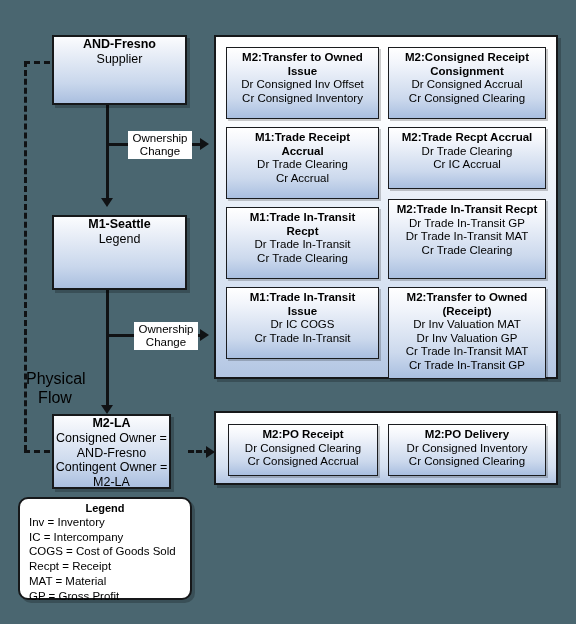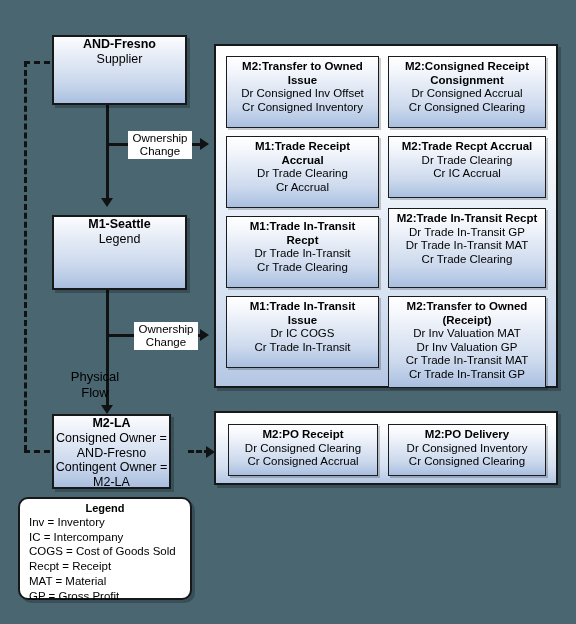--- a/index.html
+++ b/index.html
@@ -129,24 +129,23 @@
     color: #000;
     font-size: 11.5px;
     line-height: 1.14;
     text-align: center;
     padding: 1px 2px;
     box-sizing: border-box;
   }
   .freelabel {
     position: absolute;
     color: #000;
-    font-size: 13px;
+    font-size: 16px;
     line-height: 1.2;
     text-align: center;
-    margin-left: 40px;
   }
 </style>
 </head>
 <body>
 
 <div id="stage">
 
   <div class="dash-h" style="left:24px; top:61px; width:36px;"></div>
   <div class="dash-v" style="left:24px; top:61px; height:390px;"></div>
   <div class="dash-h" style="left:24px; top:450px; width:36px;"></div>
@@ -193,21 +192,21 @@
   <div class="edgelabel" style="left:134px; top:322px; width:64px;">
     <div>Ownership</div>
     <div>Change</div>
   </div>
 
   <div class="freelabel" style="left:26px; top:369px; width:58px;">
     <div>Physical</div>
     <div>Flow</div>
   </div>
 
-  <div class="panel" style="left:214px; top:44px; width:344px; height:344px;">
+  <div class="panel" style="left:214px; top:35px; width:344px; height:344px;">
 
     <div class="node jbox" style="left:10px; top:10px; width:153px; height:72px;">
       <div class="ttl">M2:Transfer to Owned</div>
       <div class="ttl">Issue</div>
       <div class="ln">Dr Consigned Inv Offset</div>
       <div class="ln">Cr Consigned Inventory</div>
     </div>
 
     <div class="node jbox" style="left:172px; top:10px; width:158px; height:72px;">
       <div class="ttl">M2:Consigned Receipt</div>

